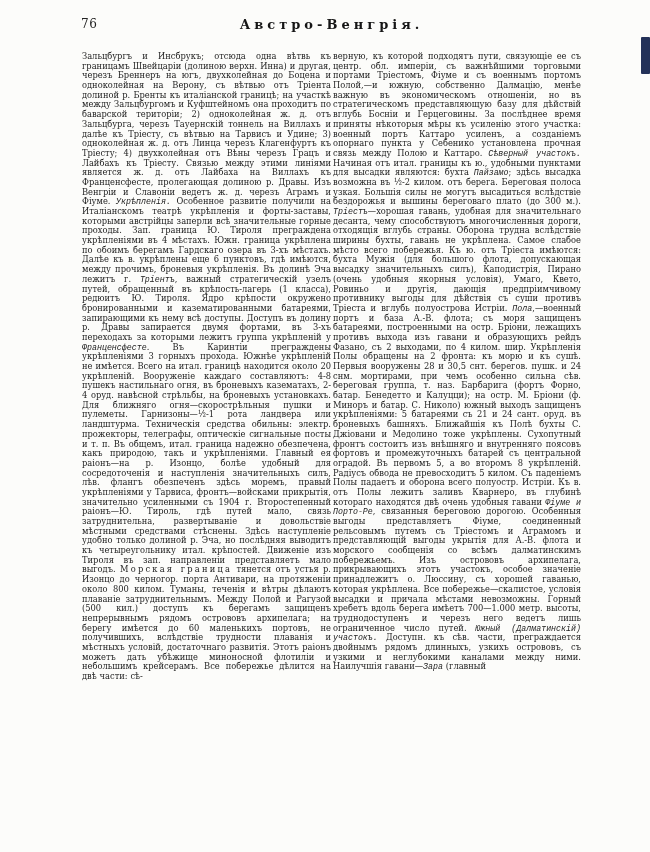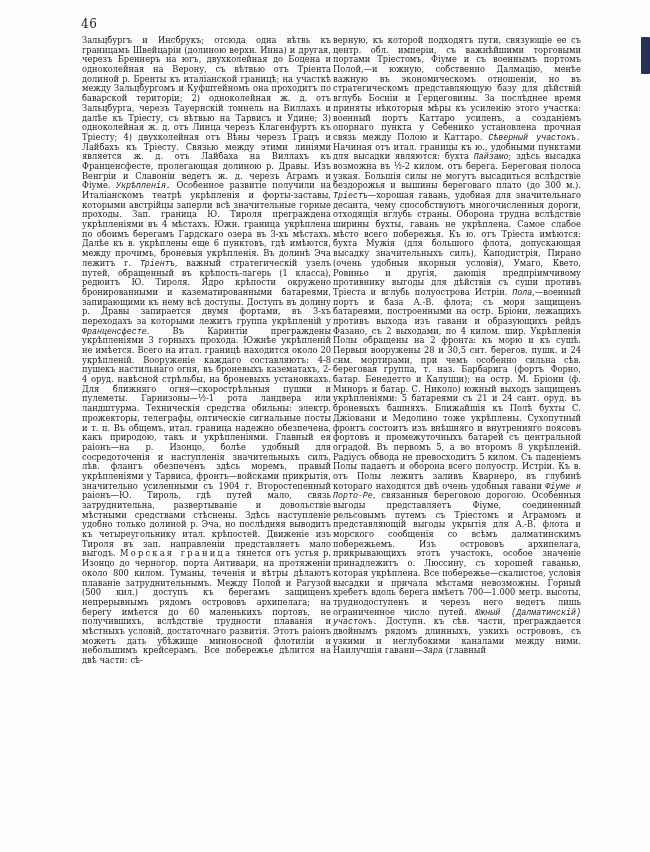--- a/index.html
+++ b/index.html
@@ -15,40 +15,41 @@
   .pageno{
     position:absolute;left:81px;top:17px;
     font-size:12px;letter-spacing:0.5px;color:#222;
   }
   .header{
     position:absolute;left:82px;top:17px;width:499px;
     text-align:center;font-size:13px;font-weight:bold;
     letter-spacing:4px;color:#151515;white-space:nowrap;
   }
   .col{
-    position:absolute;top:36px;
+    position:absolute;top:52px;
     width:249px;
     font-size:8.3px;line-height:9.68px;
     text-align:justify;
     color:#1c1c1c;
     word-spacing:0.2px;
   }
   .col-left{left:82px;}
   .col-right{left:333px;width:248px;}
   .it{font-style:italic;font-family:Liberation Mono, monospace;}
   .spc{letter-spacing:2.2px;}
   .edge-mark{
     position:absolute;right:0;top:37px;
     width:9px;height:37px;
     border-radius:1px;
   }
 </style>
 </head>
 <body>
 
 <div class="page">
-  <div class="pageno">46</div>
+  <div class="pageno">76</div>
+  <div class="header">Австро-Венгрія.</div>
 
   <div class="col col-left"><span>Зальцбургъ и Инсбрукъ; отсюда одна вѣтвь къ границамъ Швейцаріи (долиною верхн. Инна) и другая, черезъ Бреннеръ на югъ, двухколейная до Боцена и одноколейная на Верону, съ вѣтвью отъ Тріента долиной р. Бренты къ италіанской границѣ; на участкѣ между Зальцбургомъ и Куфштейномъ она проходитъ по баварской територіи; 2) одноколейная ж. д. отъ Зальцбурга, черезъ Тауернскій тоннель на Виллахъ и далѣе къ Тріесту, съ вѣтвью на Тарвисъ и Удине; 3) одноколейная ж. д. отъ Линца черезъ Клагенфуртъ къ Тріесту; 4) двухколейная отъ Вѣны черезъ Грацъ и Лайбахъ къ Тріесту. Связью между этими линіями является ж. д. отъ Лайбаха на Виллахъ къ Франценсфесте, пролегающая долиною р. Дравы. Изъ Венгріи и Славоніи ведетъ ж. д. черезъ Аграмъ и Фіуме. </span><span class="it">Укрѣпленія.</span><span> Особенное развитіе получили на Италіанскомъ театрѣ укрѣпленія и форты-заставы, которыми австрійцы заперли всѣ значительные горные проходы. Зап. граница Ю. Тироля преграждена укрѣпленіями въ 4 мѣстахъ. Южн. граница укрѣплена по обоимъ берегамъ Гардскаго озера въ 3-хъ мѣстахъ. Далѣе къ в. укрѣплены еще 6 пунктовъ, гдѣ имѣются, между прочимъ, броневыя укрѣпленія. Въ долинѣ Эча лежитъ г. </span><span class="it">Тріентъ</span><span>, важный стратегическій узелъ путей, обращенный въ крѣпость-лагерь (1 класса), редюитъ Ю. Тироля. Ядро крѣпости окружено бронированными и казематированными батареями, запирающими къ нему всѣ доступы. Доступъ въ долину р. Дравы запирается двумя фортами, въ 3-хъ переходахъ за которыми лежитъ группа укрѣпленій у </span><span class="it">Франценсфесте</span><span>. Въ Каринтіи преграждены укрѣпленіями 3 горныхъ прохода. Южнѣе укрѣпленій не имѣется. Всего на итал. границѣ находится около 20 укрѣпленій. Вооруженіе каждаго составляютъ: 4-8 пушекъ настильнаго огня, въ броневыхъ казематахъ, 2-4 оруд. навѣсной стрѣльбы, на броневыхъ установкахъ. Для ближняго огня—скорострѣльныя пушки и пулеметы. Гарнизоны—½-1 рота ландвера или ландштурма. Техническія средства обильны: электр. прожекторы, телеграфы, оптическіе сигнальные посты и т. п. Въ общемъ, итал. граница надежно обезпечена, какъ природою, такъ и укрѣпленіями. Главный ея раіонъ—на р. Изонцо, болѣе удобный для сосредоточенія и наступленія значительныхъ силъ, лѣв. флангъ обезпеченъ здѣсь моремъ, правый укрѣпленіями у Тарвиса, фронтъ—войсками прикрытія, значительно усиленными съ 1904 г. Второстепенный раіонъ—Ю. Тироль, гдѣ путей мало, связь затруднительна, развертываніе и довольствіе мѣстными средствами стѣснены. Здѣсь наступленіе удобно только долиной р. Эча, но послѣдняя выводитъ къ четыреугольнику итал. крѣпостей. Движеніе изъ Тироля въ зап. направленіи представляетъ мало выгодъ. </span><span class="spc">Морская граница</span><span> тянется отъ устья р. Изонцо до черногор. порта Антивари, на протяженіи около 800 килом. Туманы, теченія и вѣтры дѣлаютъ плаваніе затруднительнымъ. Между Полой и Рагузой (500 кил.) доступъ къ берегамъ защищенъ непрерывнымъ рядомъ острововъ архипелага; на берегу имѣется до 60 маленькихъ портовъ, не получившихъ, вслѣдствіе трудности плаванія и мѣстныхъ условій, достаточнаго развитія. Этотъ раіонъ можетъ дать убѣжище миноносной флотиліи и небольшимъ крейсерамъ. Все побережье дѣлится на двѣ части: сѣ-</span></div>
   <div class="col col-right"><span>верную, къ которой подходятъ пути, связующіе ее съ центр. обл. имперіи, съ важнѣйшими торговыми портами Тріестомъ, Фіуме и съ военнымъ портомъ Полой,—и южную, собственно Далмацію, менѣе важную въ экономическомъ отношеніи, но въ стратегическомъ представляющую базу для дѣйствій вглубь Босніи и Герцеговины. За послѣднее время приняты нѣкоторыя мѣры къ усиленію этого участка: военный портъ Каттаро усиленъ, а созданіемъ опорнаго пункта у Себенико установлена прочная связь между Полою и Каттаро. </span><span class="it">Сѣверный участокъ.</span><span> Начиная отъ итал. границы къ ю., удобными пунктами для высадки являются: бухта </span><span class="it">Пайзамо</span><span>; здѣсь высадка возможна въ ½-2 килом. отъ берега. Береговая полоса узкая. Большія силы не могутъ высадиться вслѣдствіе бездорожья и вышины береговаго плато (до 300 м.). </span><span class="it">Тріестъ</span><span>—хорошая гавань, удобная для значительнаго десанта, чему способствуютъ многочисленныя дороги, отходящія вглубь страны. Оборона трудна вслѣдствіе ширины бухты, гавань не укрѣплена. Самое слабое мѣсто всего побережья. Къ ю. отъ Тріеста имѣются: бухта Мужія (для большого флота, допускающая высадку значительныхъ силъ), Каподистрія, Пирано (очень удобныя якорныя условія), Умаго, Квето, Ровиньо и другія, дающія предпріимчивому противнику выгоды для дѣйствія съ суши противъ Тріеста и вглубь полуострова Истріи. </span><span class="it">Пола</span><span>,—военный портъ и база А.-В. флота; съ моря защищенъ батареями, построенными на остр. Бріони, лежащихъ противъ выхода изъ гавани и образующихъ рейдъ Фазано, съ 2 выходами, по 4 килом. шир. Укрѣпленія Полы обращены на 2 фронта: къ морю и къ сушѣ. Первыя вооружены 28 и 30,5 снт. берегов. пушк. и 24 снм. мортирами, при чемъ особенно сильна сѣв. береговая группа, т. наз. Барбарига (фортъ Форно, батар. Бенедетто и Калуцци); на остр. М. Бріони (ф. Миноръ и батар. С. Николо) южный выходъ защищенъ укрѣпленіями: 5 батареями съ 21 и 24 сант. оруд. въ броневыхъ башняхъ. Ближайшія къ Полѣ бухты С. Джіовани и Медолино тоже укрѣплены. Сухопутный фронтъ состоитъ изъ внѣшняго и внутренняго поясовъ фортовъ и промежуточныхъ батарей съ центральной оградой. Въ первомъ 5, а во второмъ 8 укрѣпленій. Радіусъ обвода не превосходитъ 5 килом. Съ паденіемъ Полы падаетъ и оборона всего полуостр. Истріи. Къ в. отъ Полы лежитъ заливъ Кварнеро, въ глубинѣ котораго находятся двѣ очень удобныя гавани </span><span class="it">Фіуме и Порто-Ре</span><span>, связанныя береговою дорогою. Особенныя выгоды представляетъ Фіуме, соединенный рельсовымъ путемъ съ Тріестомъ и Аграмомъ и представляющій выгоды укрытія для А.-В. флота и морского сообщенія со всѣмъ далматинскимъ побережьемъ. Изъ острововъ архипелага, прикрывающихъ этотъ участокъ, особое значеніе принадлежитъ о. Люссину, съ хорошей гаванью, которая укрѣплена. Все побережье—скалистое, условія высадки и причала мѣстами невозможны. Горный хребетъ вдоль берега имѣетъ 700—1.000 метр. высоты, труднодоступенъ и черезъ него ведетъ лишь ограниченное число путей. </span><span class="it">Южный (Далматинскій) участокъ.</span><span> Доступн. къ сѣв. части, преграждается двойнымъ рядомъ длинныхъ, узкихъ острововъ, съ узкими и неглубокими каналами между ними. Наилучшія гавани—</span><span class="it">Зара</span><span> (главный</span></div>
 
   <div class="edge-mark" style="background: rgb(35, 49, 88);"></div>
 </div>
 
 </body></html>

